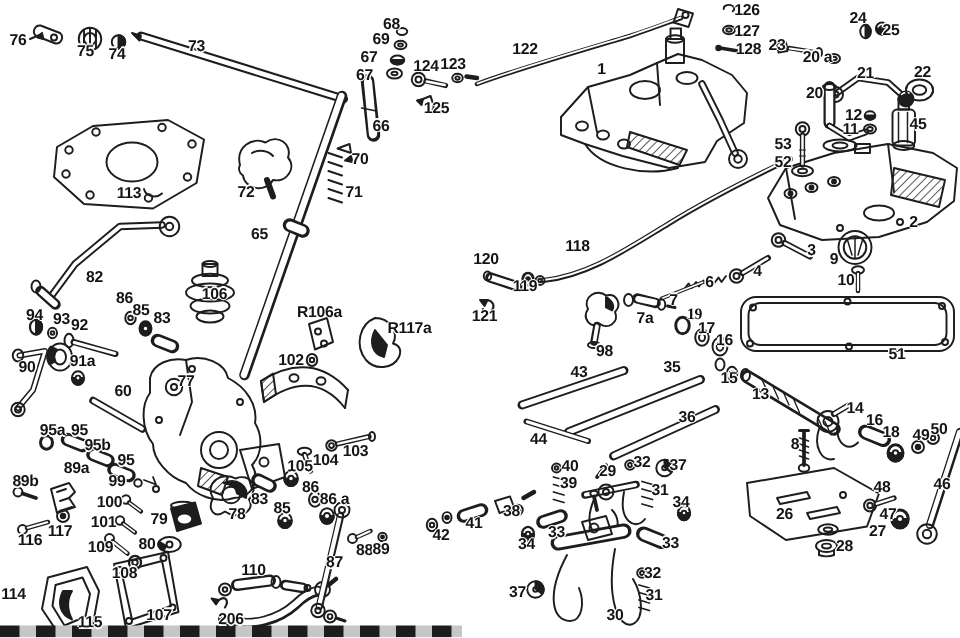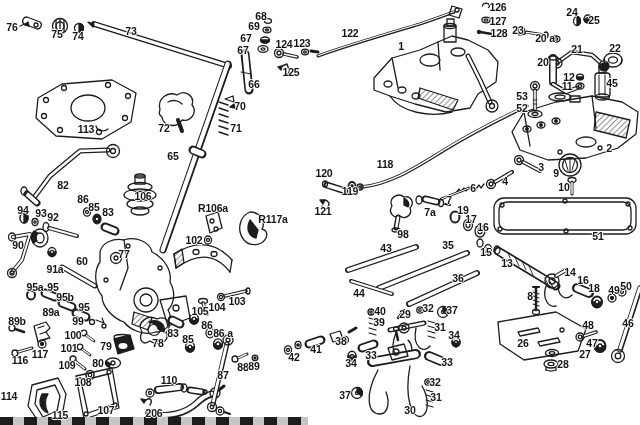--- a/index.html
+++ b/index.html
@@ -815,40 +815,40 @@
       <div class="part-label" style="left: 612px; top: 83px; color: rgb(20, 20, 20);">45</div>
       <div class="part-label" style="left: 522px; top: 96px; color: rgb(20, 20, 20);">53</div>
       <div class="part-label" style="left: 522px; top: 108px; color: rgb(20, 20, 20);">52</div>
       <div class="part-label" style="left: 609px; top: 148px; color: rgb(20, 20, 20);">2</div>
       <div class="part-label" style="left: 541px; top: 167px; color: rgb(20, 20, 20);">3</div>
       <div class="part-label" style="left: 556px; top: 173px; color: rgb(20, 20, 20);">9</div>
       <div class="part-label" style="left: 564px; top: 187px; color: rgb(20, 20, 20);">10</div>
       <div class="part-label" style="left: 505px; top: 181px; color: rgb(20, 20, 20);">4</div>
       <div class="part-label" style="left: 473px; top: 188px; color: rgb(20, 20, 20);">6</div>
       <div class="part-label" style="left: 449px; top: 200px; color: rgb(20, 20, 20);">7</div>
-      <div class="part-label" style="left: 463px; top: 210px; color: rgb(20, 20, 20);">19</div>
+      <div class="part-label" style="left: 463px; top: 210px; color: rgb(20, 20, 20); font-family: Liberation Serif, serif;">19</div>
       <div class="part-label" style="left: 471px; top: 219px; color: rgb(20, 20, 20);">17</div>
       <div class="part-label" style="left: 483px; top: 227px; color: rgb(20, 20, 20);">16</div>
       <div class="part-label" style="left: 598px; top: 236px; color: rgb(20, 20, 20);">51</div>
       <div class="part-label" style="left: 385px; top: 164px; color: rgb(20, 20, 20);">118</div>
       <div class="part-label" style="left: 324px; top: 173px; color: rgb(20, 20, 20);">120</div>
       <div class="part-label" style="left: 350px; top: 191px; color: rgb(20, 20, 20);">119</div>
       <div class="part-label" style="left: 323px; top: 211px; color: rgb(20, 20, 20);">121</div>
       <div class="part-label" style="left: 430px; top: 212px; color: rgb(20, 20, 20);">7a</div>
       <div class="part-label" style="left: 403px; top: 234px; color: rgb(20, 20, 20);">98</div>
       <div class="part-label" style="left: 63px; top: 185px; color: rgb(20, 20, 20);">82</div>
       <div class="part-label" style="left: 143px; top: 196px; color: rgb(20, 20, 20);">106</div>
       <div class="part-label" style="left: 83px; top: 199px; color: rgb(20, 20, 20);">86</div>
       <div class="part-label" style="left: 94px; top: 207px; color: rgb(20, 20, 20);">85</div>
       <div class="part-label" style="left: 108px; top: 212px; color: rgb(20, 20, 20);">83</div>
       <div class="part-label" style="left: 23px; top: 210px; color: rgb(20, 20, 20);">94</div>
       <div class="part-label" style="left: 35px; top: 213px; color: rgb(20, 20, 20); padding-left: 12px;">93</div>
       <div class="part-label" style="left: 53px; top: 217px; color: rgb(20, 20, 20);">92</div>
       <div class="part-label" style="left: 18px; top: 245px; color: rgb(20, 20, 20);">90</div>
-      <div class="part-label" style="left: 55px; top: 241px; color: rgb(20, 20, 20); margin-top: 28px;">91a</div>
+      <div class="part-label" style="left: 55px; top: 241px; color: rgb(20, 20, 20);">91a</div>
       <div class="part-label" style="left: 82px; top: 261px; color: rgb(20, 20, 20);">60</div>
       <div class="part-label" style="left: 35px; top: 287px; color: rgb(20, 20, 20);">95a</div>
       <div class="part-label" style="left: 53px; top: 287px; color: rgb(20, 20, 20);">95</div>
       <div class="part-label" style="left: 65px; top: 297px; color: rgb(20, 20, 20);">95b</div>
       <div class="part-label" style="left: 84px; top: 307px; color: rgb(20, 20, 20);">95</div>
       <div class="part-label" style="left: 124px; top: 254px; color: rgb(20, 20, 20);">77</div>
       <div class="part-label" style="left: 213px; top: 208px; color: rgb(20, 20, 20);">R106a</div>
       <div class="part-label" style="left: 273px; top: 219px; color: rgb(20, 20, 20);">R117a</div>
       <div class="part-label" style="left: 194px; top: 240px; color: rgb(20, 20, 20);">102</div>
       <div class="part-label" style="left: 386px; top: 248px; color: rgb(20, 20, 20);">43</div>

